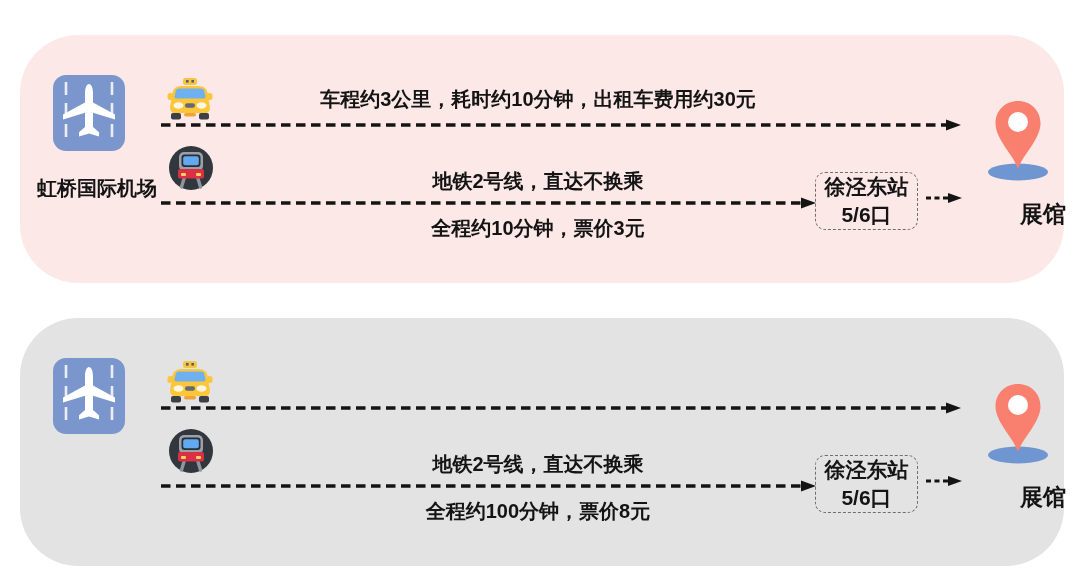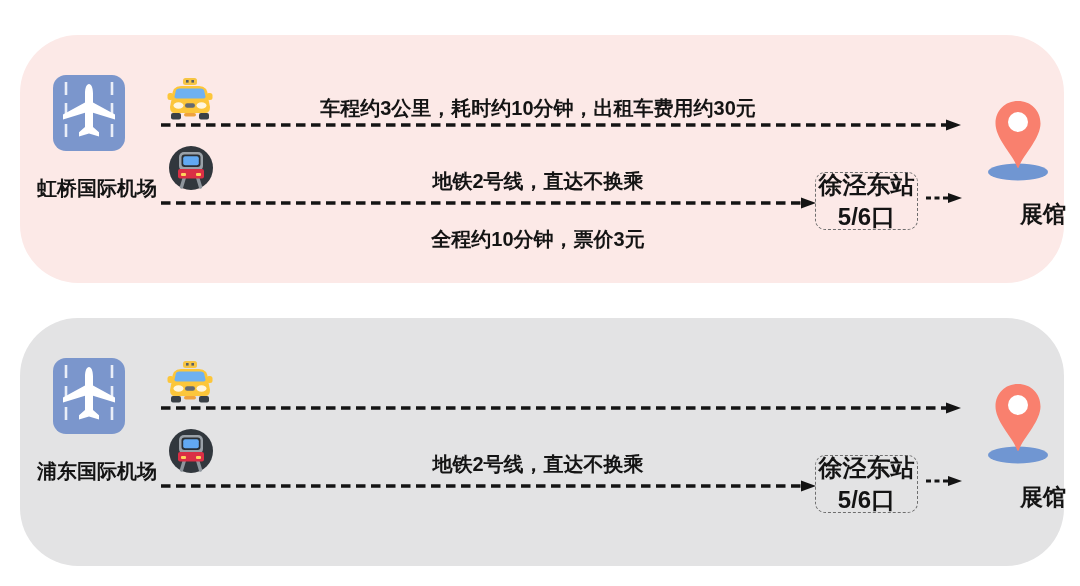--- a/index.html
+++ b/index.html
@@ -23,34 +23,34 @@
     left:3px; top:140px; width:148px; text-align:center;
     font-size:20px; font-weight:600; white-space:nowrap; letter-spacing:0;
   }
   .taxi-icon  { left:145px; top:42px;  width:50px; height:46px; }
   .metro-icon { left:148px; top:110px; width:46px; height:48px; }
 
   .route-text {
     left:128px; width:780px; text-align:center;
     font-size:20px; font-weight:600; white-space:nowrap; line-height:21px;
   }
-  .taxi-text        { top:54px;margin-top:9px; }
+  .taxi-text        { top:54px; }
   .metro-text-top   { top:136px; }
-  .metro-text-bottom{ top:194px; }
+  .metro-text-bottom{ top:183px; }
 
   .arrow { height:14px; display:block; }
   .taxi-arrow  { left:141px; top:83px;  width:800px; }
   .metro-arrow { left:141px; top:161px; width:655px; }
   .short-arrow { left:906px; top:156px; width:36px; }
 
   .station-box {
     left:795px; top:137px; width:103px; height:58px;
     border:1.6px dashed #6e6e6e; border-radius:10px;
     display:flex; flex-direction:column; align-items:center; justify-content:center;
-    font-size:24px; font-weight:600; line-height:1.32; text-align:center;
+    font-size:21px; font-weight:600; line-height:1.32; text-align:center;
     white-space:nowrap;
   }
   .pin-icon { left:966px; top:64px; width:64px; height:84px; }
   .dest-label {
     left:973px; top:164px; width:100px; text-align:center;
     font-size:23px; font-weight:600; white-space:nowrap;
   }
 </style>
 </head>
 <body>
@@ -122,21 +122,20 @@
 </section>
 
 <section class="panel gray">
 
   <svg class="airport-icon" viewBox="0 0 72 76" aria-hidden="true">
     <rect x="0" y="0" width="72" height="76" rx="13" fill="#7b96cc"></rect>
     <line x1="13" y1="7" x2="13" y2="69" stroke="#e9eef8" stroke-width="2.6" stroke-dasharray="13 8"></line>
     <line x1="59" y1="7" x2="59" y2="69" stroke="#e9eef8" stroke-width="2.6" stroke-dasharray="13 8"></line>
     <path fill="#ffffff" d="M36 9 C38.3 9 40 12.6 40 18.5 L40 27.5 L62 39.5 L62 44.5 L40 37.8 L40 52 L46 57.2 L46 61.5 L36 58.4 L26 61.5 L26 57.2 L32 52 L32 37.8 L10 44.5 L10 39.5 L32 27.5 L32 18.5 C32 12.6 33.7 9 36 9 Z"></path>
   </svg>
-  <div class="airport-label">浦东国际机场</div>
 
   <svg class="taxi-icon" viewBox="0 0 50 46" aria-hidden="true">
     <rect x="18" y="1" width="14" height="7" rx="2.5" fill="#f6c544"></rect>
     <rect x="21" y="3" width="2.6" height="2.6" fill="#595f66"></rect>
     <rect x="26.4" y="3" width="2.6" height="2.6" fill="#595f66"></rect>
     <rect x="2.5" y="16" width="6" height="7" rx="2.5" fill="#fcc63a"></rect>
     <rect x="41.5" y="16" width="6" height="7" rx="2.5" fill="#fcc63a"></rect>
     <path d="M7 20 Q7 9 16 9 L34 9 Q43 9 43 20 L45 30 Q45 36 40 36 L10 36 Q5 36 5 30 Z" fill="#fcc63a"></path>
     <path d="M11 13 Q12 11.5 14 11.5 L36 11.5 Q38 11.5 39 13 L40.5 19.5 Q40.8 21.5 38.5 21.5 L11.5 21.5 Q9.2 21.5 9.5 19.5 Z" fill="#6fb1f0"></path>
     <ellipse cx="13.5" cy="28.5" rx="5" ry="3.2" fill="#fff6df"></ellipse>
@@ -160,20 +159,21 @@
     <rect x="15.2" y="11.2" width="15.6" height="9" rx="2" fill="#62a9f2"></rect>
     <rect x="10" y="24" width="26" height="9.5" rx="2" fill="#da2f45"></rect>
     <rect x="13" y="28" width="5" height="3" rx="1" fill="#ffd35c"></rect>
     <rect x="28" y="28" width="5" height="3" rx="1" fill="#ffd35c"></rect>
   </svg>
   <div class="route-text metro-text-top">地铁2号线，直达不换乘</div>
   <svg class="arrow metro-arrow" viewBox="0 0 655 14" preserveAspectRatio="none" aria-hidden="true">
     <line x1="0" y1="7" x2="641" y2="7" stroke="#141414" stroke-width="3.4" stroke-dasharray="9.5 5.5"></line>
     <polygon points="640,1.5 655,7 640,12.5" fill="#141414"></polygon>
   </svg>
+  <div class="route-text metro-text-bottom">全程约100分钟，票价8元</div>
 
   <div class="station-box">
     <div>徐泾东站</div>
     <div>5/6口</div>
   </div>
   <svg class="arrow short-arrow" viewBox="0 0 36 14" aria-hidden="true">
     <line x1="0" y1="7" x2="23" y2="7" stroke="#141414" stroke-width="3.2" stroke-dasharray="5 3.5"></line>
     <polygon points="22,2 36,7 22,12" fill="#141414"></polygon>
   </svg>
 

